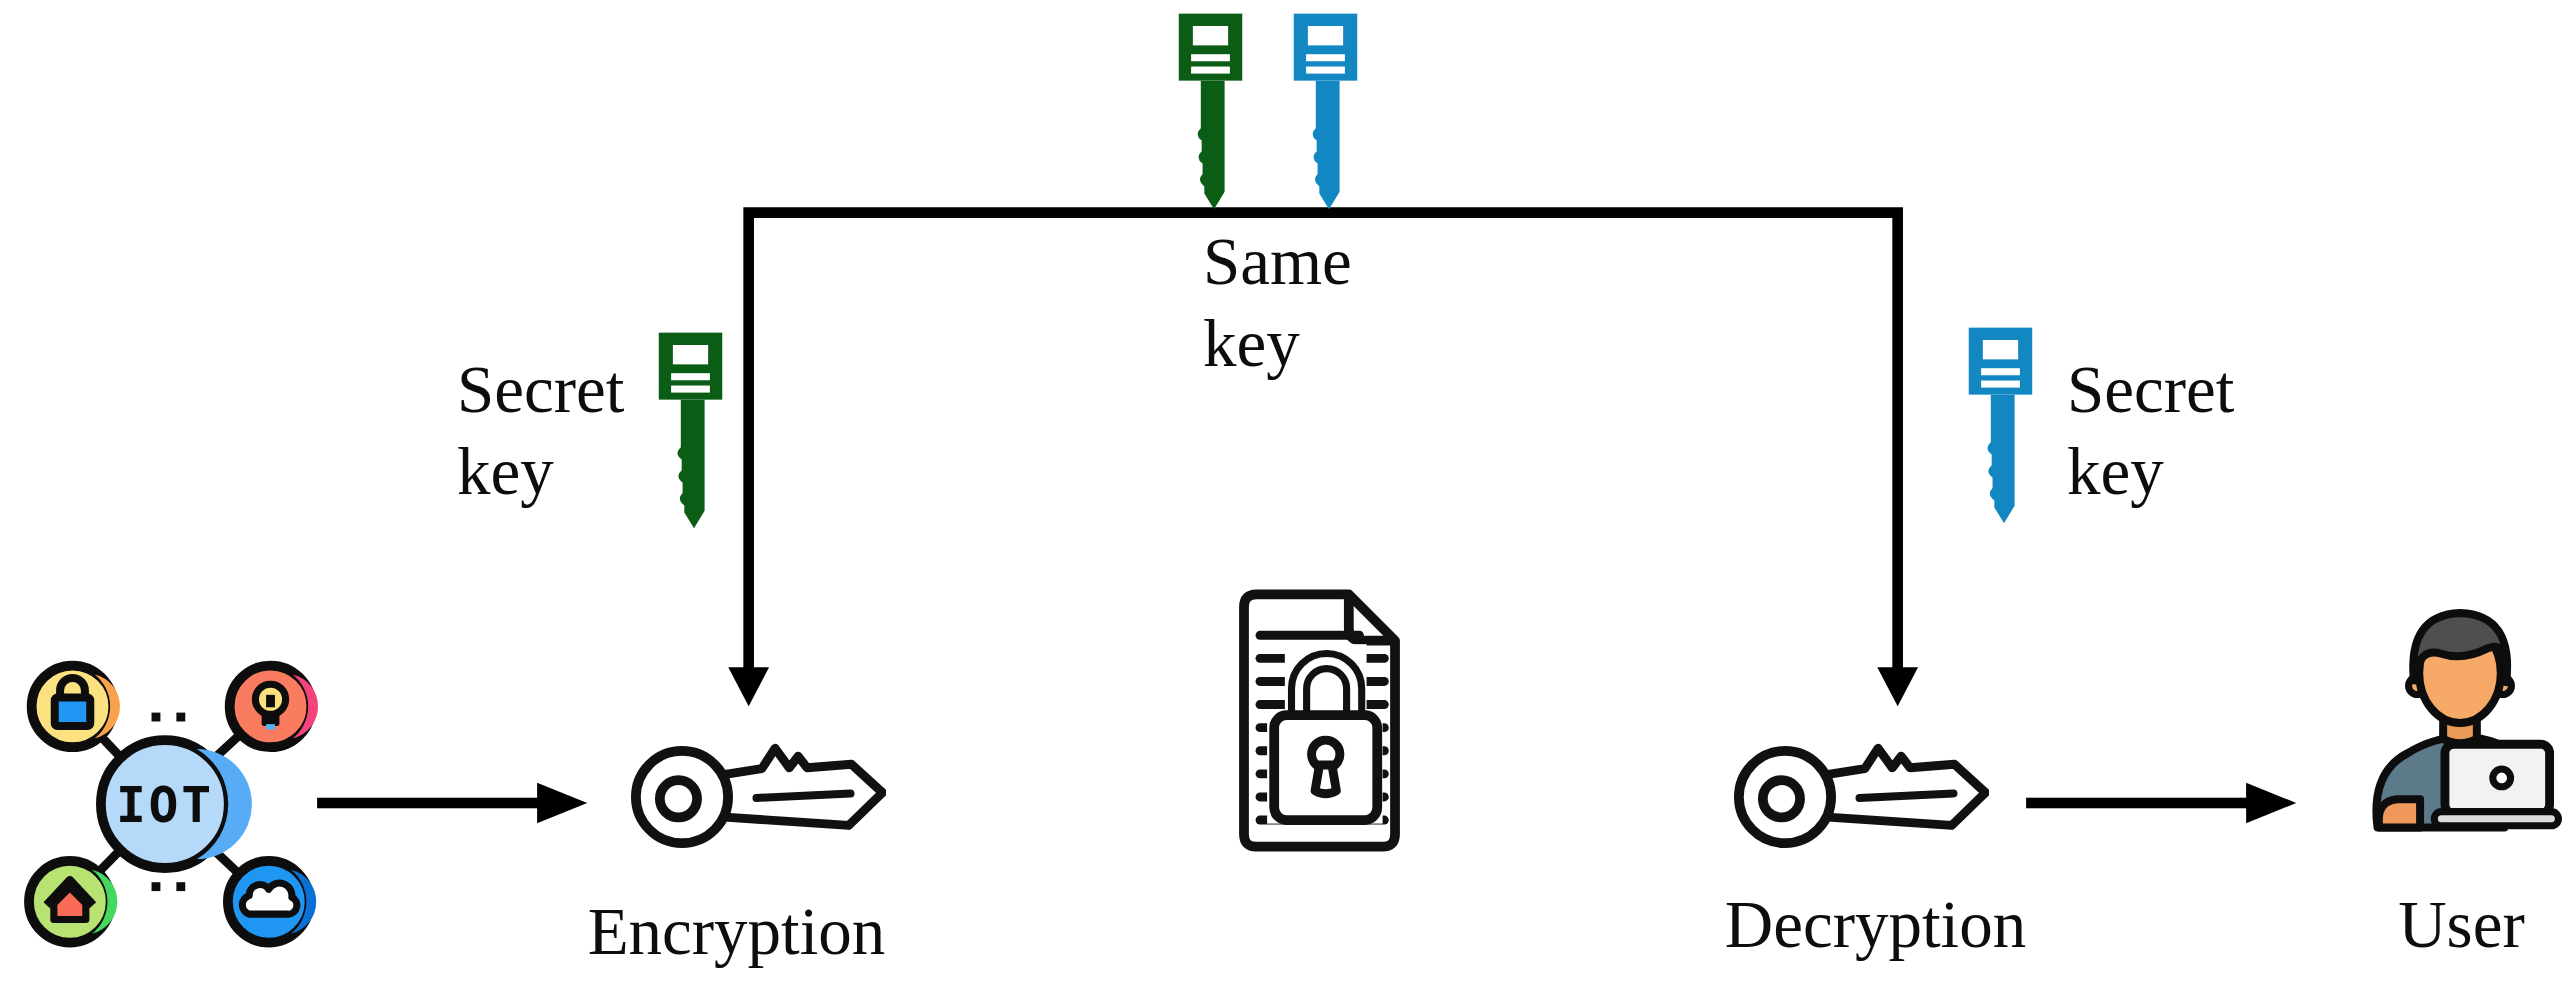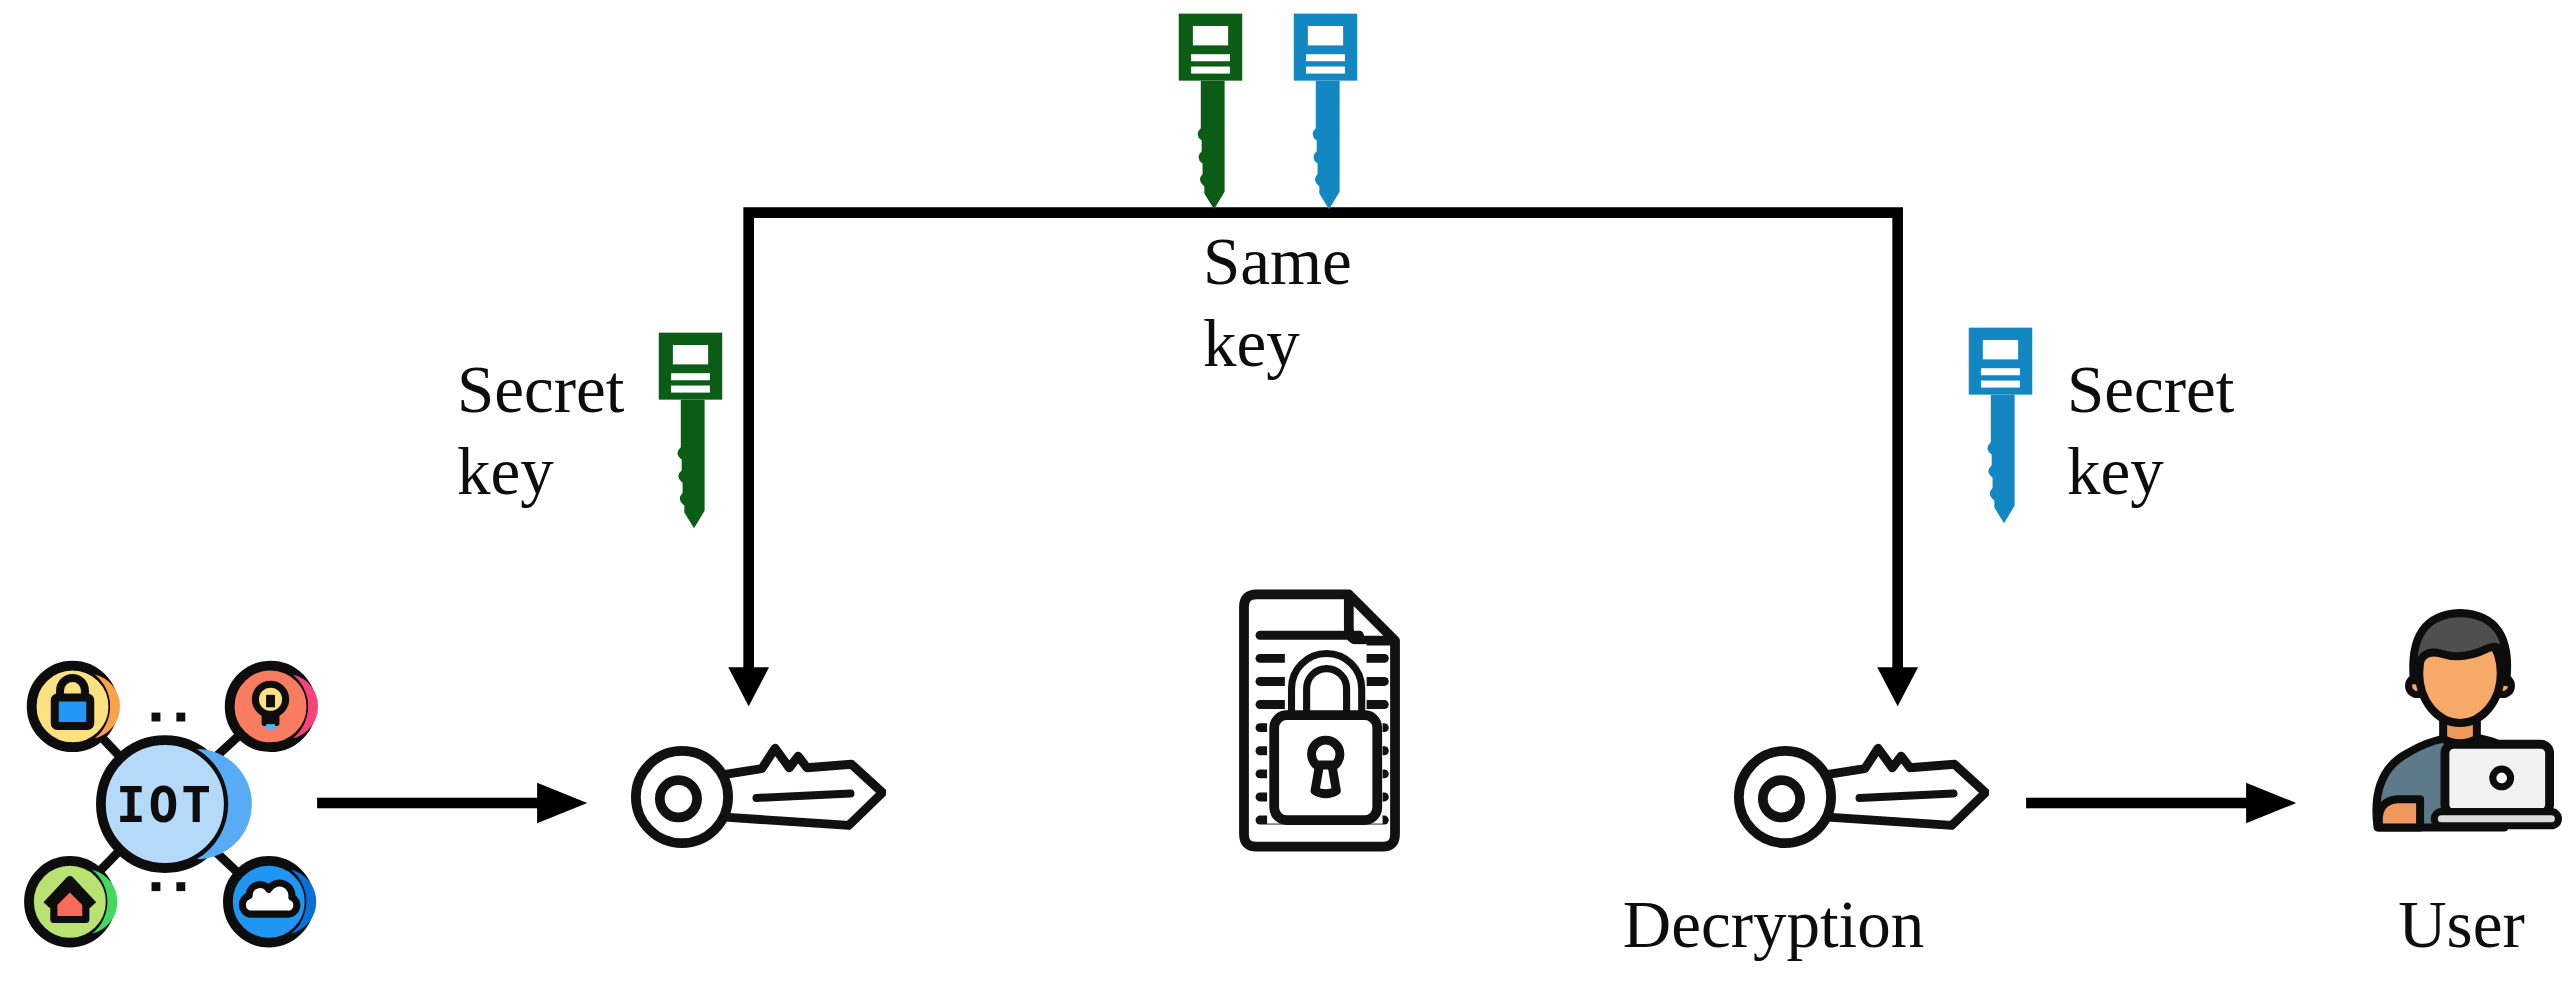--- a/index.html
+++ b/index.html
@@ -124,20 +124,21 @@
     <rect x="0" y="19" width="255" height="12" fill="#000"></rect>
     <polygon points="250,2 250,48 307,25" fill="#000"></polygon>
   </svg>
 
   <svg class="abs" style="left:627px;top:733px;" width="259" height="129" viewBox="0 0 292 145">
     <path d="M100 48 L152 40 L167 17 L183 39 L193 26 L203 39 L253 35 L288 67 L250 104 L102 94 Z" fill="#fff" stroke="#111" stroke-width="10" stroke-linejoin="round"></path>
     <circle cx="62" cy="72" r="52" fill="#fff" stroke="#111" stroke-width="11"></circle>
     <circle cx="58" cy="74" r="21" fill="#fff" stroke="#111" stroke-width="11"></circle>
     <line x1="146" y1="73" x2="252" y2="68" stroke="#111" stroke-width="9" stroke-linecap="round"></line>
   </svg>
+  <div class="abs label" style="left:568px;top:895px;width:337px;">Encryption</div>
 
   <svg class="abs" style="left:1228px;top:589px;" width="191" height="264" viewBox="0 0 215 297">
     <path d="M32 6 H136 L188 58 V276 Q188 290 174 290 H32 Q18 290 18 276 V20 Q18 6 32 6 Z" fill="#fff" stroke="#111" stroke-width="11" stroke-linejoin="round"></path>
     <path d="M136 6 V44 Q136 58 150 58 H188" fill="none" stroke="#111" stroke-width="11"></path>
     <g stroke="#111" stroke-width="10" stroke-linecap="round">
       <line x1="36" y1="52" x2="148" y2="52"></line>
       <line x1="36" y1="78" x2="176" y2="78"></line>
       <line x1="36" y1="104" x2="176" y2="104"></line>
       <line x1="36" y1="130" x2="176" y2="130"></line>
       <line x1="36" y1="156" x2="176" y2="156"></line>
@@ -154,21 +155,21 @@
     <circle cx="110" cy="186" r="16" fill="#fff" stroke="#111" stroke-width="10"></circle>
     <path d="M103 198 L98 227 Q110 234 122 227 L117 198 Z" fill="#fff" stroke="#111" stroke-width="10" stroke-linejoin="round"></path>
   </svg>
 
   <svg class="abs" style="left:1730px;top:733px;" width="259" height="129" viewBox="0 0 292 145">
     <path d="M100 48 L152 40 L167 17 L183 39 L193 26 L203 39 L253 35 L288 67 L250 104 L102 94 Z" fill="#fff" stroke="#111" stroke-width="10" stroke-linejoin="round"></path>
     <circle cx="62" cy="72" r="52" fill="#fff" stroke="#111" stroke-width="11"></circle>
     <circle cx="58" cy="74" r="21" fill="#fff" stroke="#111" stroke-width="11"></circle>
     <line x1="146" y1="73" x2="252" y2="68" stroke="#111" stroke-width="9" stroke-linecap="round"></line>
   </svg>
-  <div class="abs label" style="left:1605px;top:888px;width:337px;">Decryption</div>
+  <div class="abs label" style="left:1707px;top:888px;width:337px;">Decryption</div>
 
   <svg class="abs" style="left:2025px;top:781px;" width="275" height="44" viewBox="0 0 310 50">
     <rect x="0" y="19" width="255" height="12" fill="#000"></rect>
     <polygon points="250,2 250,48 307,25" fill="#000"></polygon>
   </svg>
 
   <svg class="abs" style="left:2358px;top:604px;" width="204" height="229" viewBox="0 0 230 258">
     <g stroke="#0d0d0d" stroke-linejoin="round">
       <path d="M22 252 Q14 190 56 168 Q86 150 115 150 Q150 150 165 162 L165 252 Z" fill="#5c7a89" stroke-width="9"></path>
       <path d="M24 252 Q20 222 44 220 L70 220 L70 252 Z" fill="#f0975c" stroke-width="9"></path>

